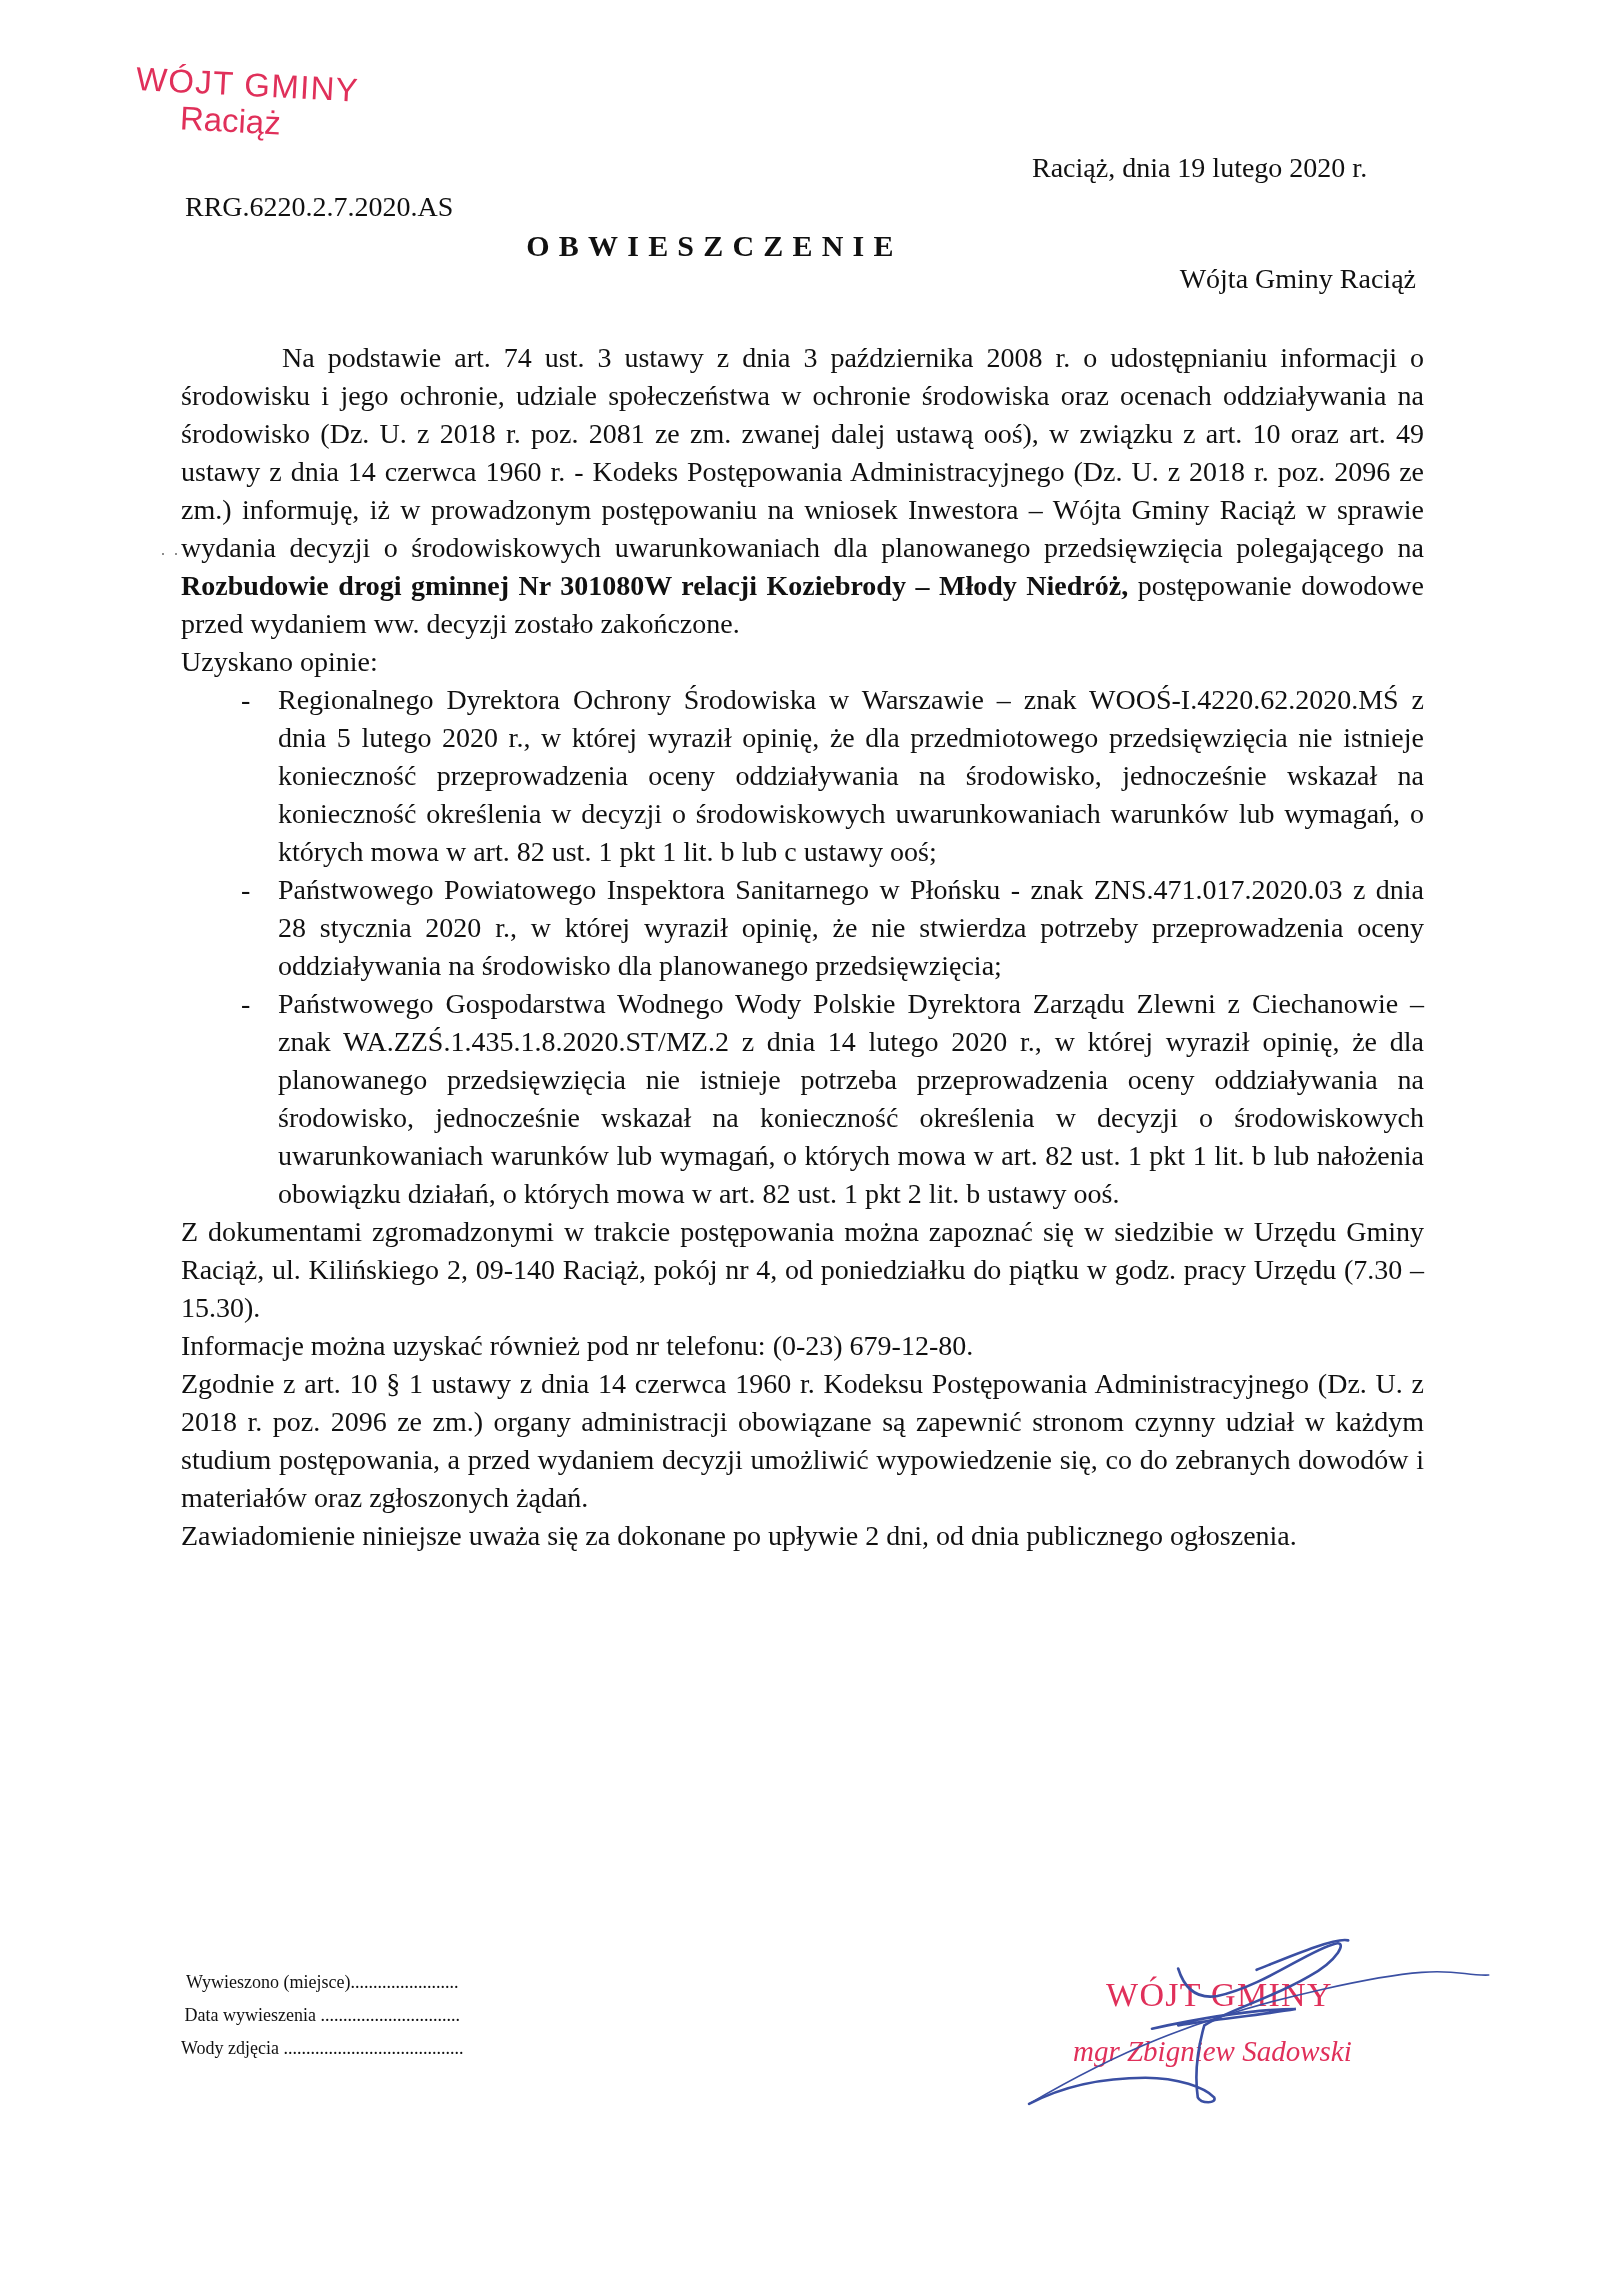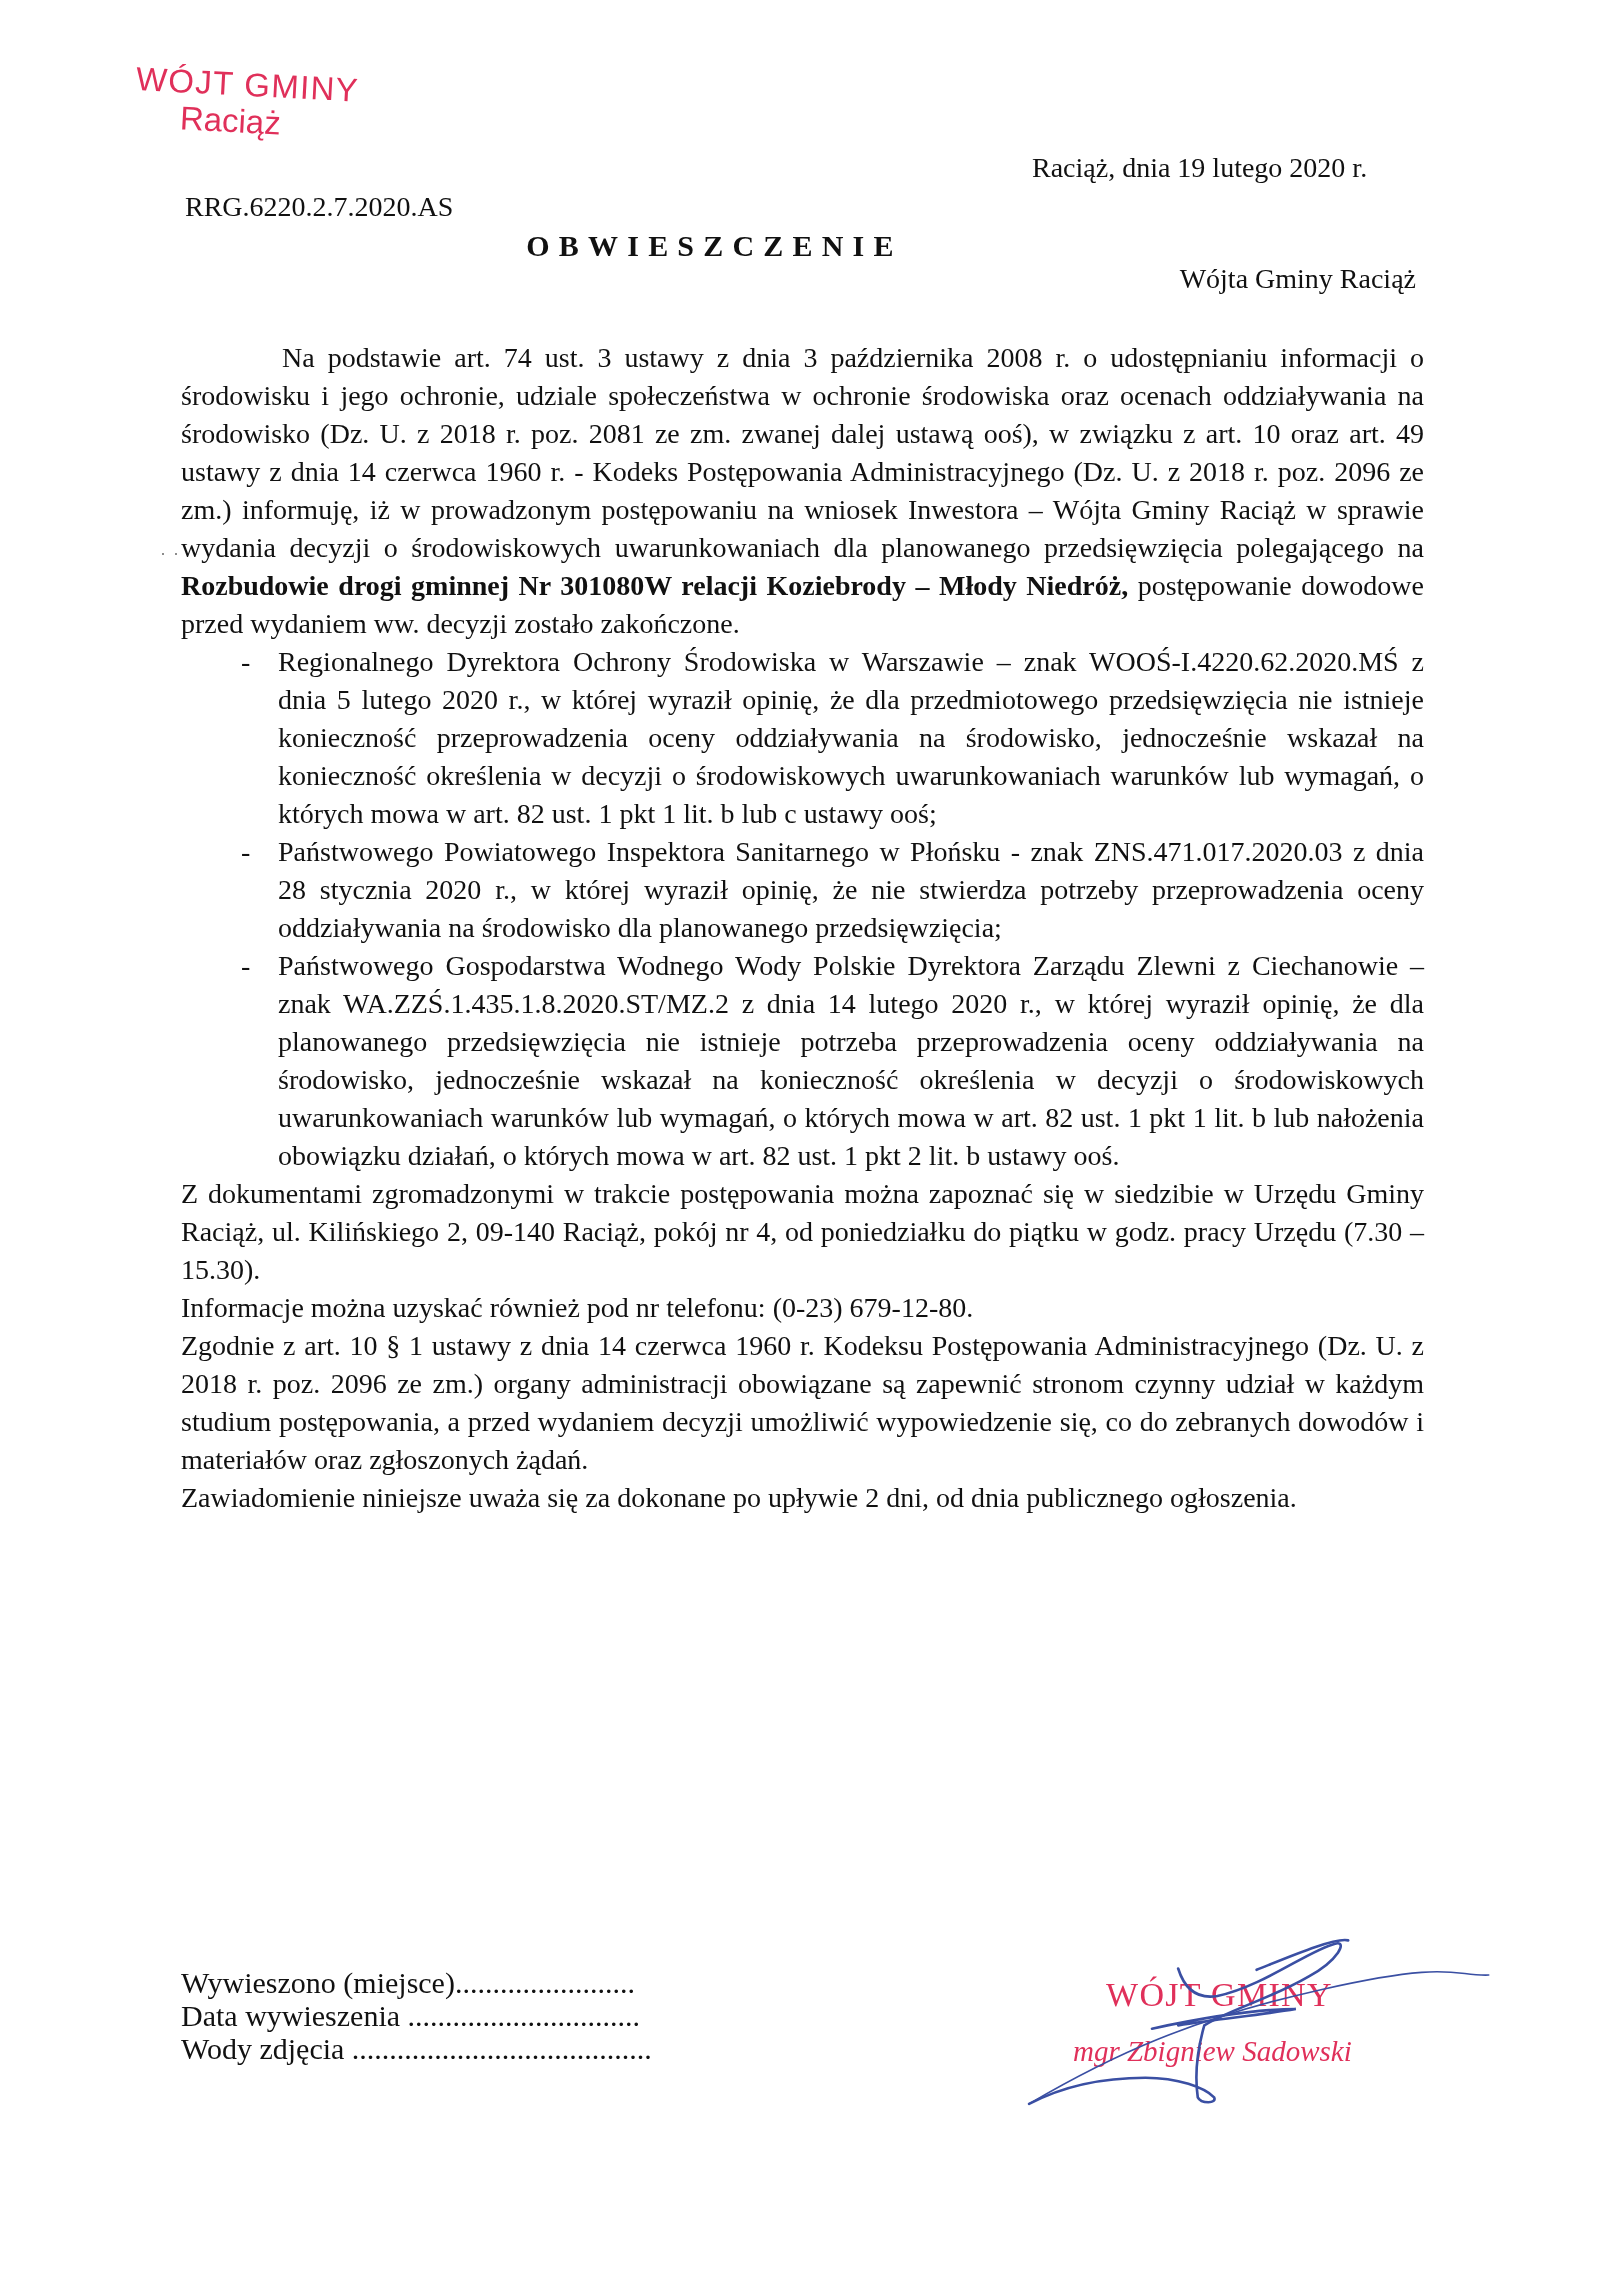--- a/index.html
+++ b/index.html
@@ -15,21 +15,21 @@
   .title { position: absolute; left: 0; width: 1416px; top: 229px; text-align: center; }
   .title .t1 { font-size: 30px; font-weight: bold; letter-spacing: 9.2px; display: block; margin-left: 13px; }
   .title .t2 { font-size: 28px; display: block; margin-top: 0; text-align: right; }
   .body { position: absolute; left: 181px; top: 339px; width: 1243px; font-size: 28px; line-height: 38px; }
   .body p { margin: 0; text-align: justify; }
   .indent { text-indent: 101px; }
   .bold { font-weight: bold; }
   ul.opinions { list-style: none; margin: 0; padding: 0; }
   ul.opinions li { position: relative; padding-left: 97px; text-align: justify; }
   ul.opinions li .dash { position: absolute; left: 60px; top: 0; }
-  .posted { position: absolute; left: 181px; top: 1966px; font-size: 30px; line-height: 33px; }
+  .posted { position: absolute; left: 181px; top: 1966px; font-size: 18px; line-height: 33px; text-align: center; }
   .posted div { white-space: nowrap; }
   .sig { position: absolute; left: 1021px; top: 1937px; width: 471px; height: 164px; }
   .sig .s1 { position: absolute; left: 85px; top: 39px; color: #e0305a; font-size: 34px; letter-spacing: 1.3px; }
   .sig .s2 { position: absolute; left: 52px; top: 98px; color: #e0305a; font-size: 29px; font-style: italic; }
   .sig svg { position: absolute; left: -39px; top: -59px; }
   .speck { position: absolute; width: 2px; height: 2px; background: #666; border-radius: 50%; }
 </style>
 </head>
 <body>
 
@@ -48,20 +48,21 @@
 
 <span class="speck" style="left:162px;top:553px;"></span>
 <span class="speck" style="left:175px;top:553px;"></span>
 
 <div class="body">
   <p class="indent">
     <span>Na podstawie art. 74 ust. 3 ustawy z dnia 3 października 2008 r. o udostępnianiu informacji o środowisku i jego ochronie, udziale społeczeństwa w ochronie środowiska oraz ocenach oddziaływania na środowisko (Dz. U. z 2018 r. poz. 2081 ze zm. zwanej dalej ustawą ooś), w związku z art. 10 oraz art. 49 ustawy z dnia 14 czerwca 1960 r. - Kodeks Postępowania Administracyjnego (Dz. U. z 2018 r. poz. 2096 ze zm.) informuję, iż w prowadzonym postępowaniu na wniosek Inwestora – Wójta Gminy Raciąż w sprawie wydania decyzji o środowiskowych uwarunkowaniach dla planowanego przedsięwzięcia polegającego na</span>
     <span class="bold">Rozbudowie drogi gminnej Nr 301080W relacji Koziebrody – Młody Niedróż,</span>
     <span>postępowanie dowodowe przed wydaniem ww. decyzji zostało zakończone.</span>
   </p>
+  <p>Uzyskano opinie:</p>
   <ul class="opinions">
     <li>
       <span class="dash">-</span>
       <span>Regionalnego Dyrektora Ochrony Środowiska w Warszawie – znak WOOŚ-I.4220.62.2020.MŚ z dnia 5 lutego 2020 r., w której wyraził opinię, że dla przedmiotowego przedsięwzięcia nie istnieje konieczność przeprowadzenia oceny oddziaływania na środowisko, jednocześnie wskazał na konieczność określenia w decyzji o środowiskowych uwarunkowaniach warunków lub wymagań, o których mowa w art. 82 ust. 1 pkt 1 lit. b lub c ustawy ooś;</span>
     </li>
     <li>
       <span class="dash">-</span>
       <span>Państwowego Powiatowego Inspektora Sanitarnego w Płońsku - znak ZNS.471.017.2020.03 z dnia 28 stycznia 2020 r., w której wyraził opinię, że nie stwierdza potrzeby przeprowadzenia oceny oddziaływania na środowisko dla planowanego przedsięwzięcia;</span>
     </li>
     <li>

